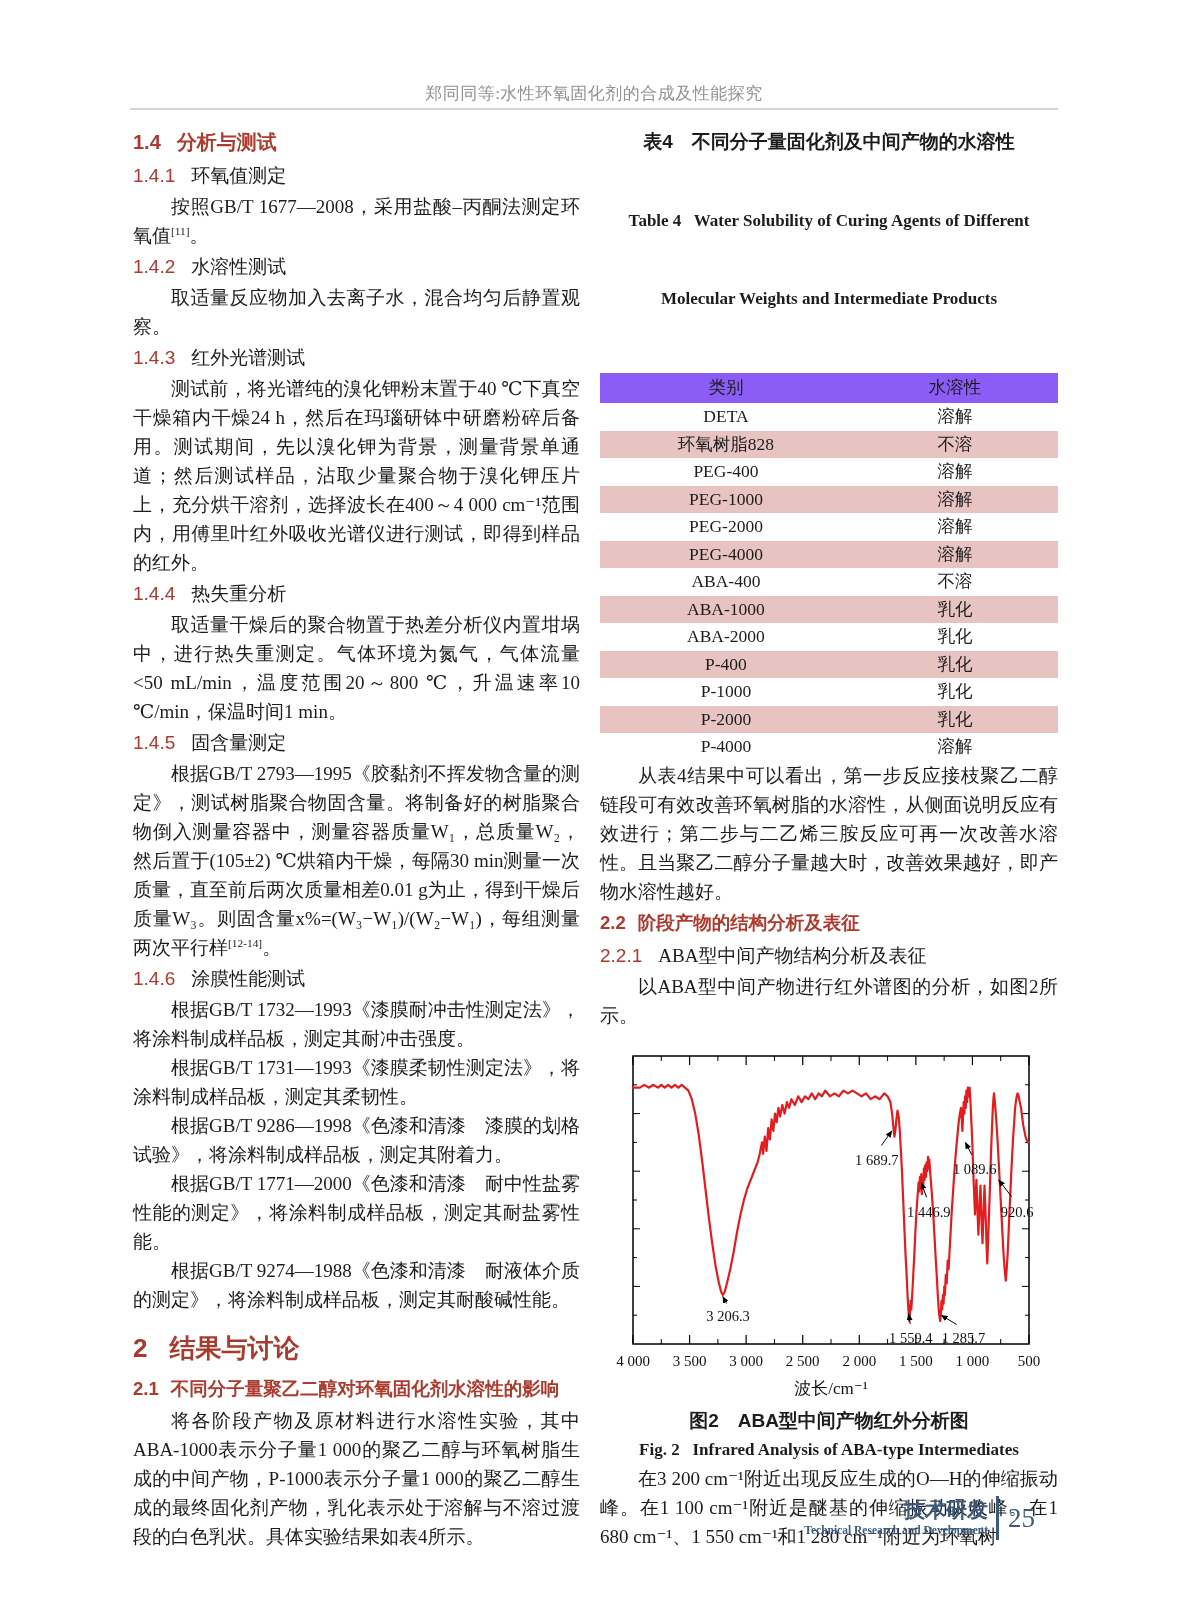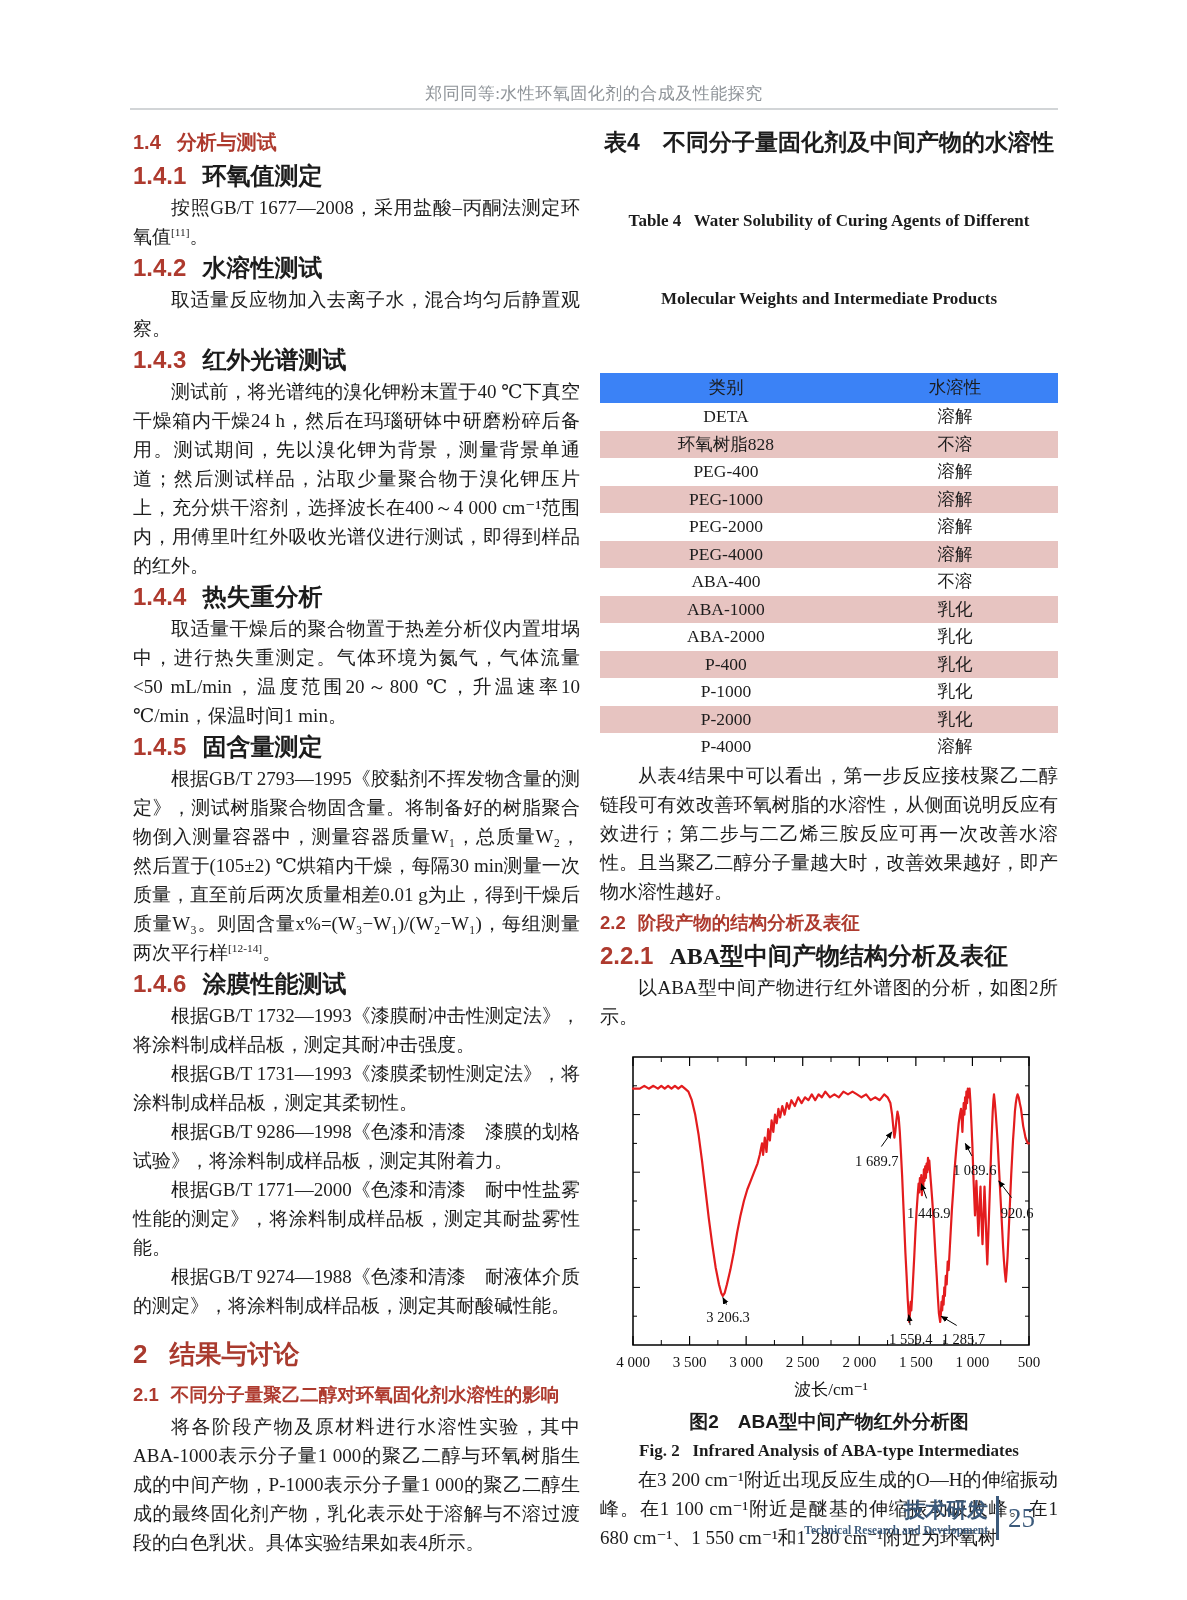--- a/index.html
+++ b/index.html
@@ -15,32 +15,32 @@
   
   .h-red{font-family:"Liberation Sans","DejaVu Sans",sans-serif;font-weight:bold;color:#ae3a2e;
         font-size:20px;line-height:32px;margin:0 0 2px 0;}
   .h-red .num{margin-right:16px;}
   .h-red21{font-family:"Liberation Sans","DejaVu Sans",sans-serif;font-weight:bold;color:#ae3a2e;
         font-size:18.5px;line-height:30px;margin:2px 0;}
   .h-red21 .num{margin-right:12px;}
   .h-big{font-family:"Liberation Sans","DejaVu Sans",sans-serif;font-weight:bold;color:#a93a2e;
         font-size:26px;line-height:36px;margin:16px 0 8px 0;}
   .h-big .num{margin-right:22px;}
-  .h-sub{font-size:24px;line-height:31px;margin:1px 0;font-weight:bold;}
+  .h-sub{font-size:19px;line-height:31px;margin:1px 0;font-weight:normal;}
   .h-sub .num{color:#ae3a2e;font-family:"Liberation Sans","DejaVu Sans",sans-serif;margin-right:16px;}
   
   p.body{font-size:19px;line-height:29px;text-align:justify;text-indent:2em;margin:0;}
   p.body sup{font-size:.6em;line-height:0;}
   
   .tbl-title-zh{font-family:"Liberation Sans","DejaVu Sans",sans-serif;font-weight:bold;
-        font-size:23px;text-align:center;line-height:28px;}
+        font-size:19px;text-align:center;line-height:28px;}
   .tbl-title-en{font-weight:bold;font-size:17px;text-align:center;line-height:26px;white-space:pre-wrap;}
   table.sol{width:100%;border-collapse:collapse;margin-top:9px;font-size:17.5px;}
   table.sol th, table.sol td{font-weight:normal;text-align:center;padding:0;height:27.5px;line-height:27.5px;}
-  table.sol thead tr{background:#3b82f6;height:30px;}
+  table.sol thead tr{background:#8b5cf6;height:30px;}
   table.sol th:first-child, table.sol td:first-child{width:55%;}
   table.sol tbody tr:nth-child(even){background:#e7c4c1;}
   
   .fig{margin:14px 0 0 0;text-align:center;}
   .fig svg{display:block;margin:0 auto;}
   .cap-zh{font-family:"Liberation Sans","DejaVu Sans",sans-serif;font-weight:bold;font-size:19px;
         line-height:30px;white-space:pre-wrap;}
   .cap-en{font-weight:bold;font-size:17px;line-height:28px;white-space:pre-wrap;}
   .p-top{margin-top:12px;}
   .p-top14{margin-top:14px;}

